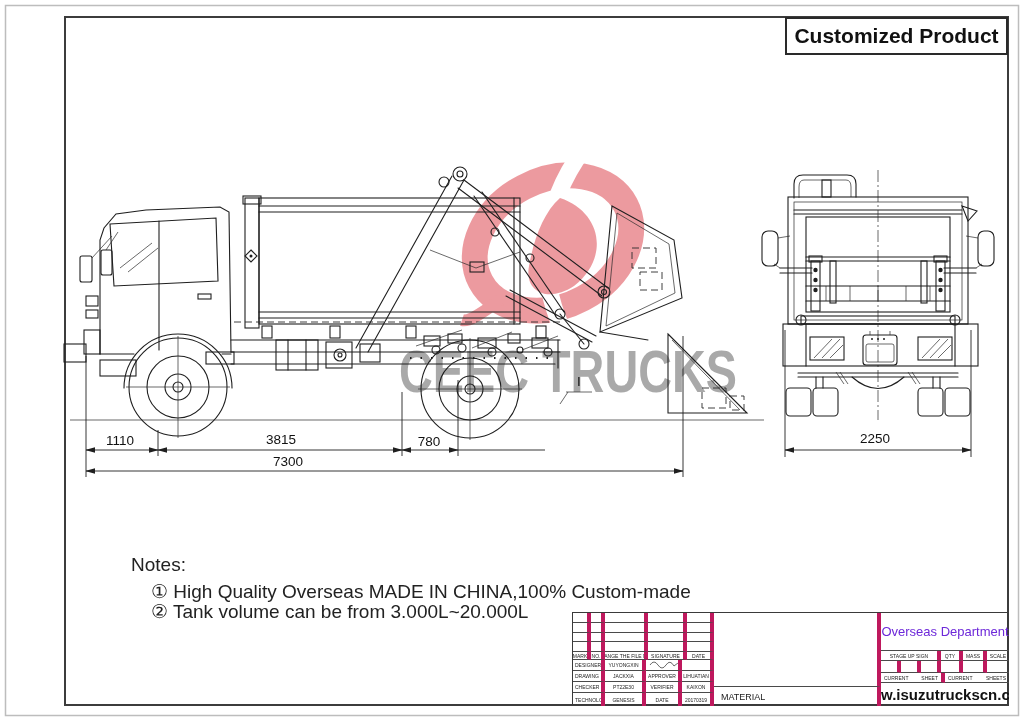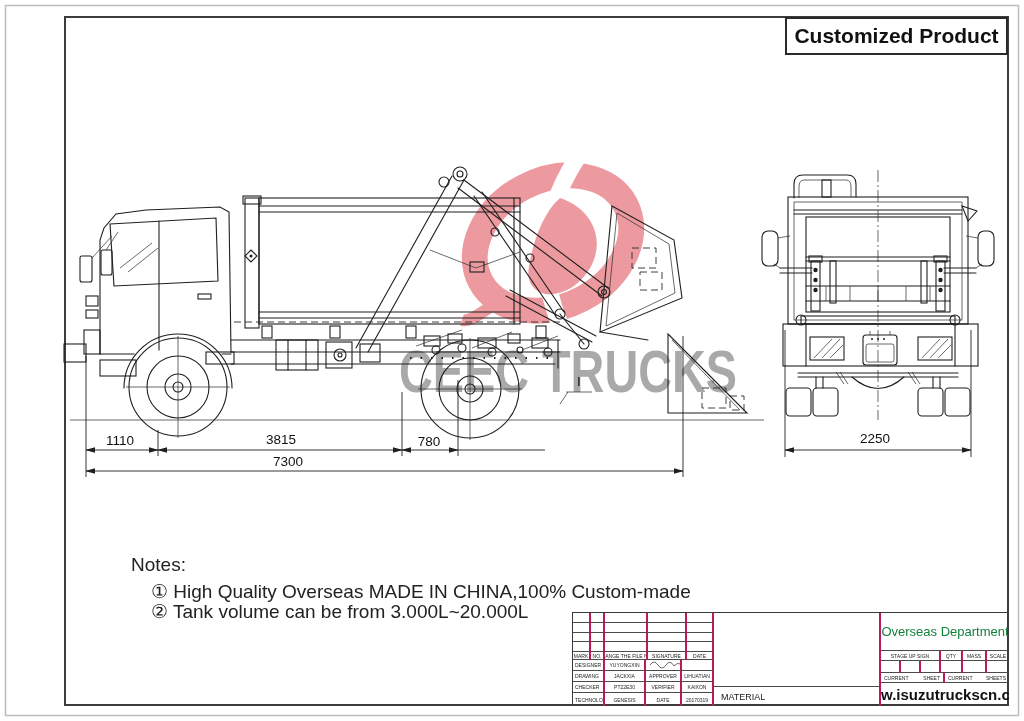--- a/index.html
+++ b/index.html
@@ -16,25 +16,25 @@
   .title-box{position:absolute;left:785px;top:17px;width:223px;height:38px;
     border:2px solid #2a2a2a;background:#fff;display:flex;align-items:center;justify-content:center;
     font-size:21px;font-weight:bold;color:#111;box-sizing:border-box;}
   
   .notes{position:absolute;left:84px;top:554px;font-size:19px;color:#222;margin-left:47px;}
   .notes .nhead{margin-bottom:6px;}
   .notes .nitem{margin-left:20px;line-height:20px;}
   
   .tb{position:absolute;left:572px;top:612px;width:436px;height:93px;border:1px solid #3a3a3a;
       box-sizing:border-box;background:transparent;}
-  .c{position:absolute;box-sizing:border-box;border-right:2px solid #be185d;border-bottom:1px solid #4a4a4a;
+  .c{position:absolute;box-sizing:border-box;border-right:4px solid #be185d;border-bottom:1px solid #4a4a4a;
      font-size:5px;color:#222;display:flex;align-items:center;justify-content:center;
      overflow:hidden;white-space:nowrap;letter-spacing:0;}
   .c.lft{justify-content:flex-start;padding-left:2px;}
-  .dept{font-size:13px;color:#15803d;}
+  .dept{font-size:13px;color:#6d28d9;}
   .site{font-size:15px;font-weight:bold;color:#111;}
   .mat{font-size:9px;justify-content:flex-start;padding-left:7px;color:#222;}
   .sheetcell{justify-content:space-between;padding:0 3px;}
 </style>
 </head>
 <body>
 
 <div class="page">
 
 <svg width="1024" height="721" viewBox="0 0 1024 721">

